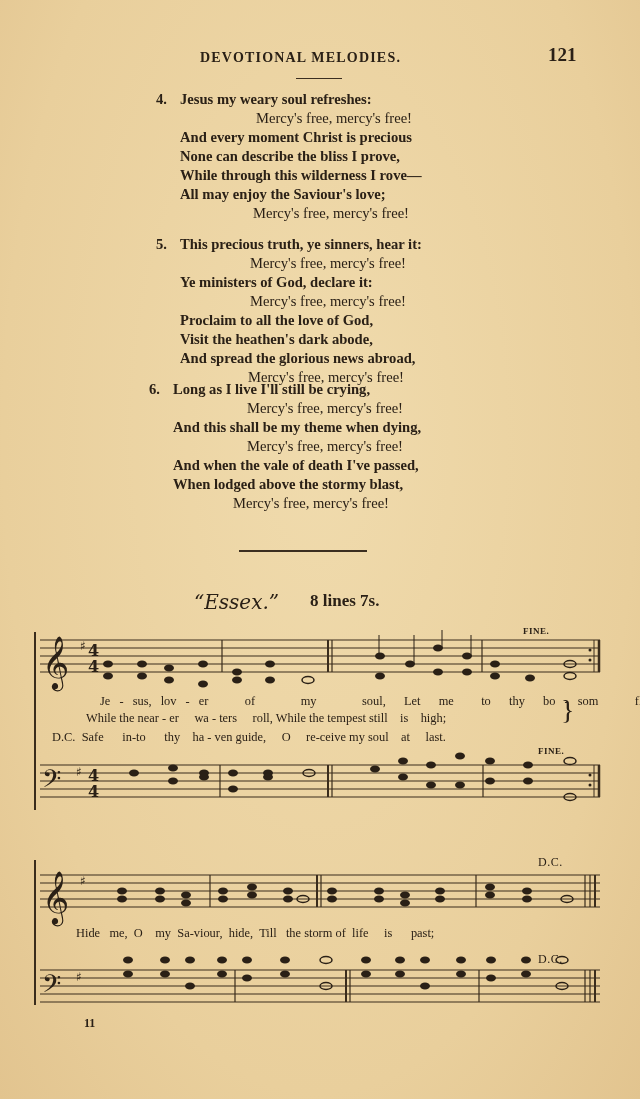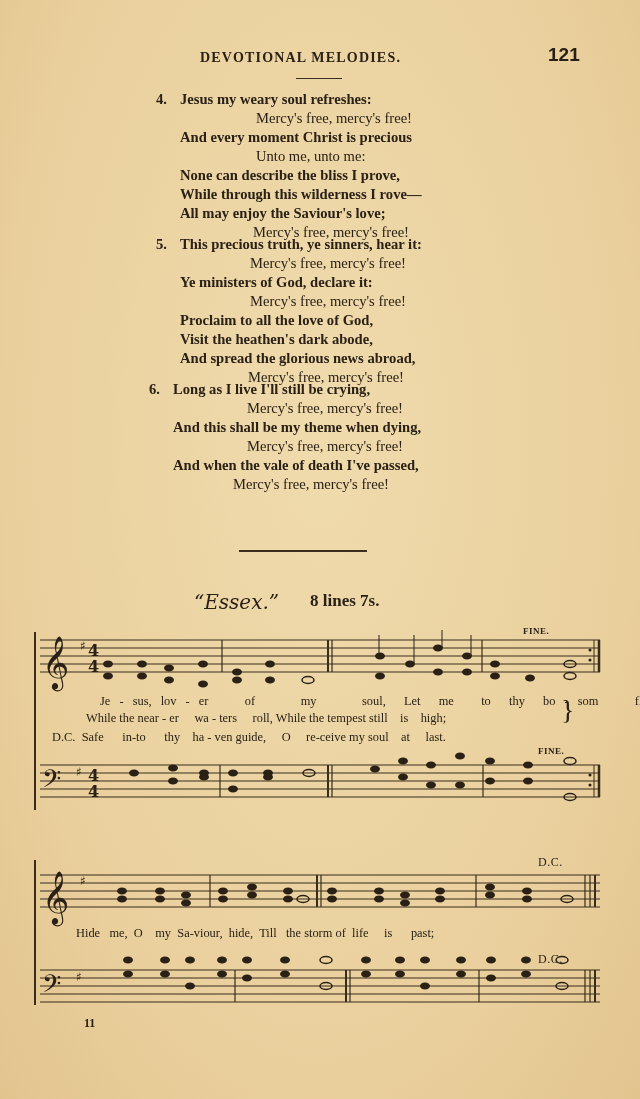--- a/index.html
+++ b/index.html
@@ -5,21 +5,21 @@
   html, body { margin:0; padding:0; }
   body {
     width:640px; height:1099px; position:relative; overflow:hidden;
     background:#ecd5a4;
     background-image: radial-gradient(ellipse at 50% 40%, #f0dbad 0%, #e9cf9c 70%, #e2c48f 100%);
     font-family:"DejaVu Serif","Liberation Serif",serif;
     color:#2a2016;
   }
   .abs { position:absolute; }
   .header-title { left:200px; top:50px; font-size:14px; letter-spacing:1.2px; font-variant:small-caps; font-weight:bold; font-family:"Liberation Serif",serif; }
-  .page-num { left:548px; top:44px; font-size:19px; font-weight:bold; font-family:Liberation Sans, sans-serif; }
+  .page-num { left:548px; top:44px; font-size:19px; font-weight:bold; font-family:Liberation Serif, serif; }
   .head-rule { left:296px; top:78px; width:46px; height:1px; background:#3b2e20; }
   .stanza { position:absolute; font-size:14.6px; line-height:19px; font-family:"Liberation Serif",serif; }
   .stanza .ln { white-space:nowrap; position:relative; height:19px; }
   .stanza .num { position:absolute; left:-24px; font-weight:bold; }
   .line-bold { font-weight:bold; }
   .refrain { font-weight:normal; }
   .sep-rule { left:239px; top:550px; width:128px; height:2px; background:#3b2e20; }
   .tune-title { left:194px; top:590px; font-size:20px; font-family:"DejaVu Serif",serif; font-style:italic; }
   .tune-meter { left:310px; top:591px; font-size:17px; font-weight:bold; font-family:"Liberation Serif",serif; }
   .lyric { position:absolute; font-size:12.4px; font-family:"Liberation Serif",serif; white-space:nowrap; }
@@ -32,21 +32,20 @@
 <body>
 
 <div class="abs header-title">DEVOTIONAL MELODIES.</div>
 <div class="abs page-num">121</div>
 <div class="abs head-rule"></div>
 
 <div class="stanza" style="left:180px; top:90px;">
   <div class="ln line-bold"><span class="num">4.</span><span>Jesus my weary soul refreshes:</span></div>
   <div class="ln refrain" style="left:76px;">Mercy's free, mercy's free!</div>
   <div class="ln line-bold">And every moment Christ is precious</div>
-  <div class="ln" style="left:76px;">Unto me, unto me:</div>
   <div class="ln line-bold">None can describe the bliss I prove,</div>
   <div class="ln line-bold">While through this wilderness I rove—</div>
   <div class="ln line-bold">All may enjoy the Saviour's love;</div>
   <div class="ln refrain" style="left:73px;">Mercy's free, mercy's free!</div>
 </div>
 
 <div class="stanza" style="left:180px; top:235px;">
   <div class="ln line-bold"><span class="num">5.</span><span>This precious truth, ye sinners, hear it:</span></div>
   <div class="ln refrain" style="left:70px;">Mercy's free, mercy's free!</div>
   <div class="ln line-bold">Ye ministers of God, declare it:</div>
@@ -56,20 +55,21 @@
   <div class="ln line-bold">And spread the glorious news abroad,</div>
   <div class="ln refrain" style="left:68px;">Mercy's free, mercy's free!</div>
 </div>
 
 <div class="stanza" style="left:173px; top:380px;">
   <div class="ln line-bold"><span class="num">6.</span><span>Long as I live I'll still be crying,</span></div>
   <div class="ln refrain" style="left:74px;">Mercy's free, mercy's free!</div>
   <div class="ln line-bold">And this shall be my theme when dying,</div>
   <div class="ln refrain" style="left:74px;">Mercy's free, mercy's free!</div>
   <div class="ln line-bold">And when the vale of death I've passed,</div>
+  <div class="ln line-bold">When lodged above the stormy blast,</div>
   <div class="ln refrain" style="left:60px;">Mercy's free, mercy's free!</div>
 </div>
 
 <div class="abs sep-rule"></div>
 
 <div class="abs tune-title">“Essex.”</div>
 <div class="abs tune-meter">8 lines 7s.</div>
 
 <svg class="staff" width="600" height="200" style="left:30px; top:620px;" viewBox="0 0 600 200">
   <g stroke="#3a2c1c" stroke-width="1.2" fill="none">

